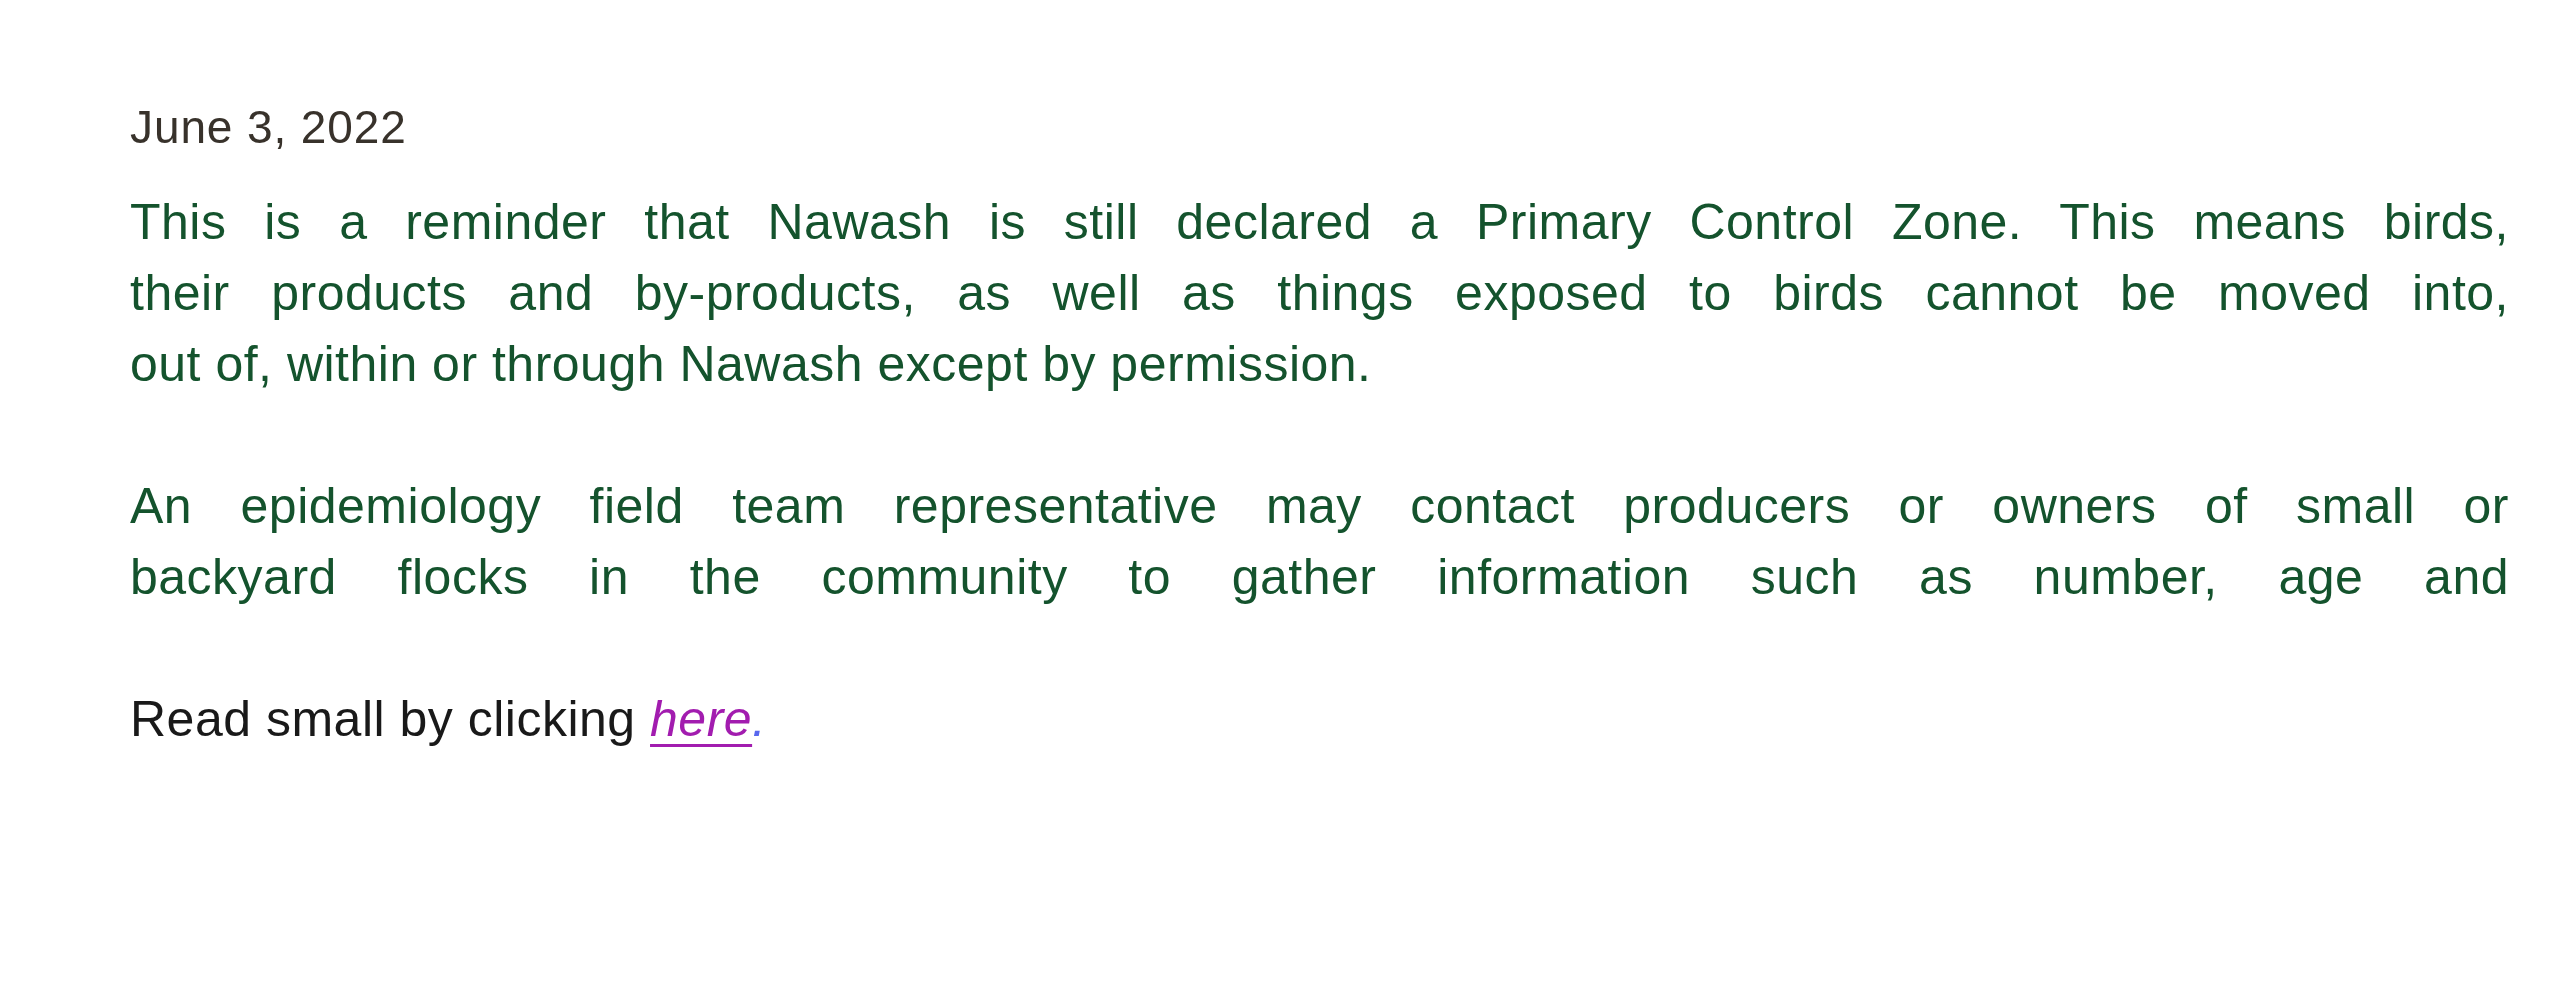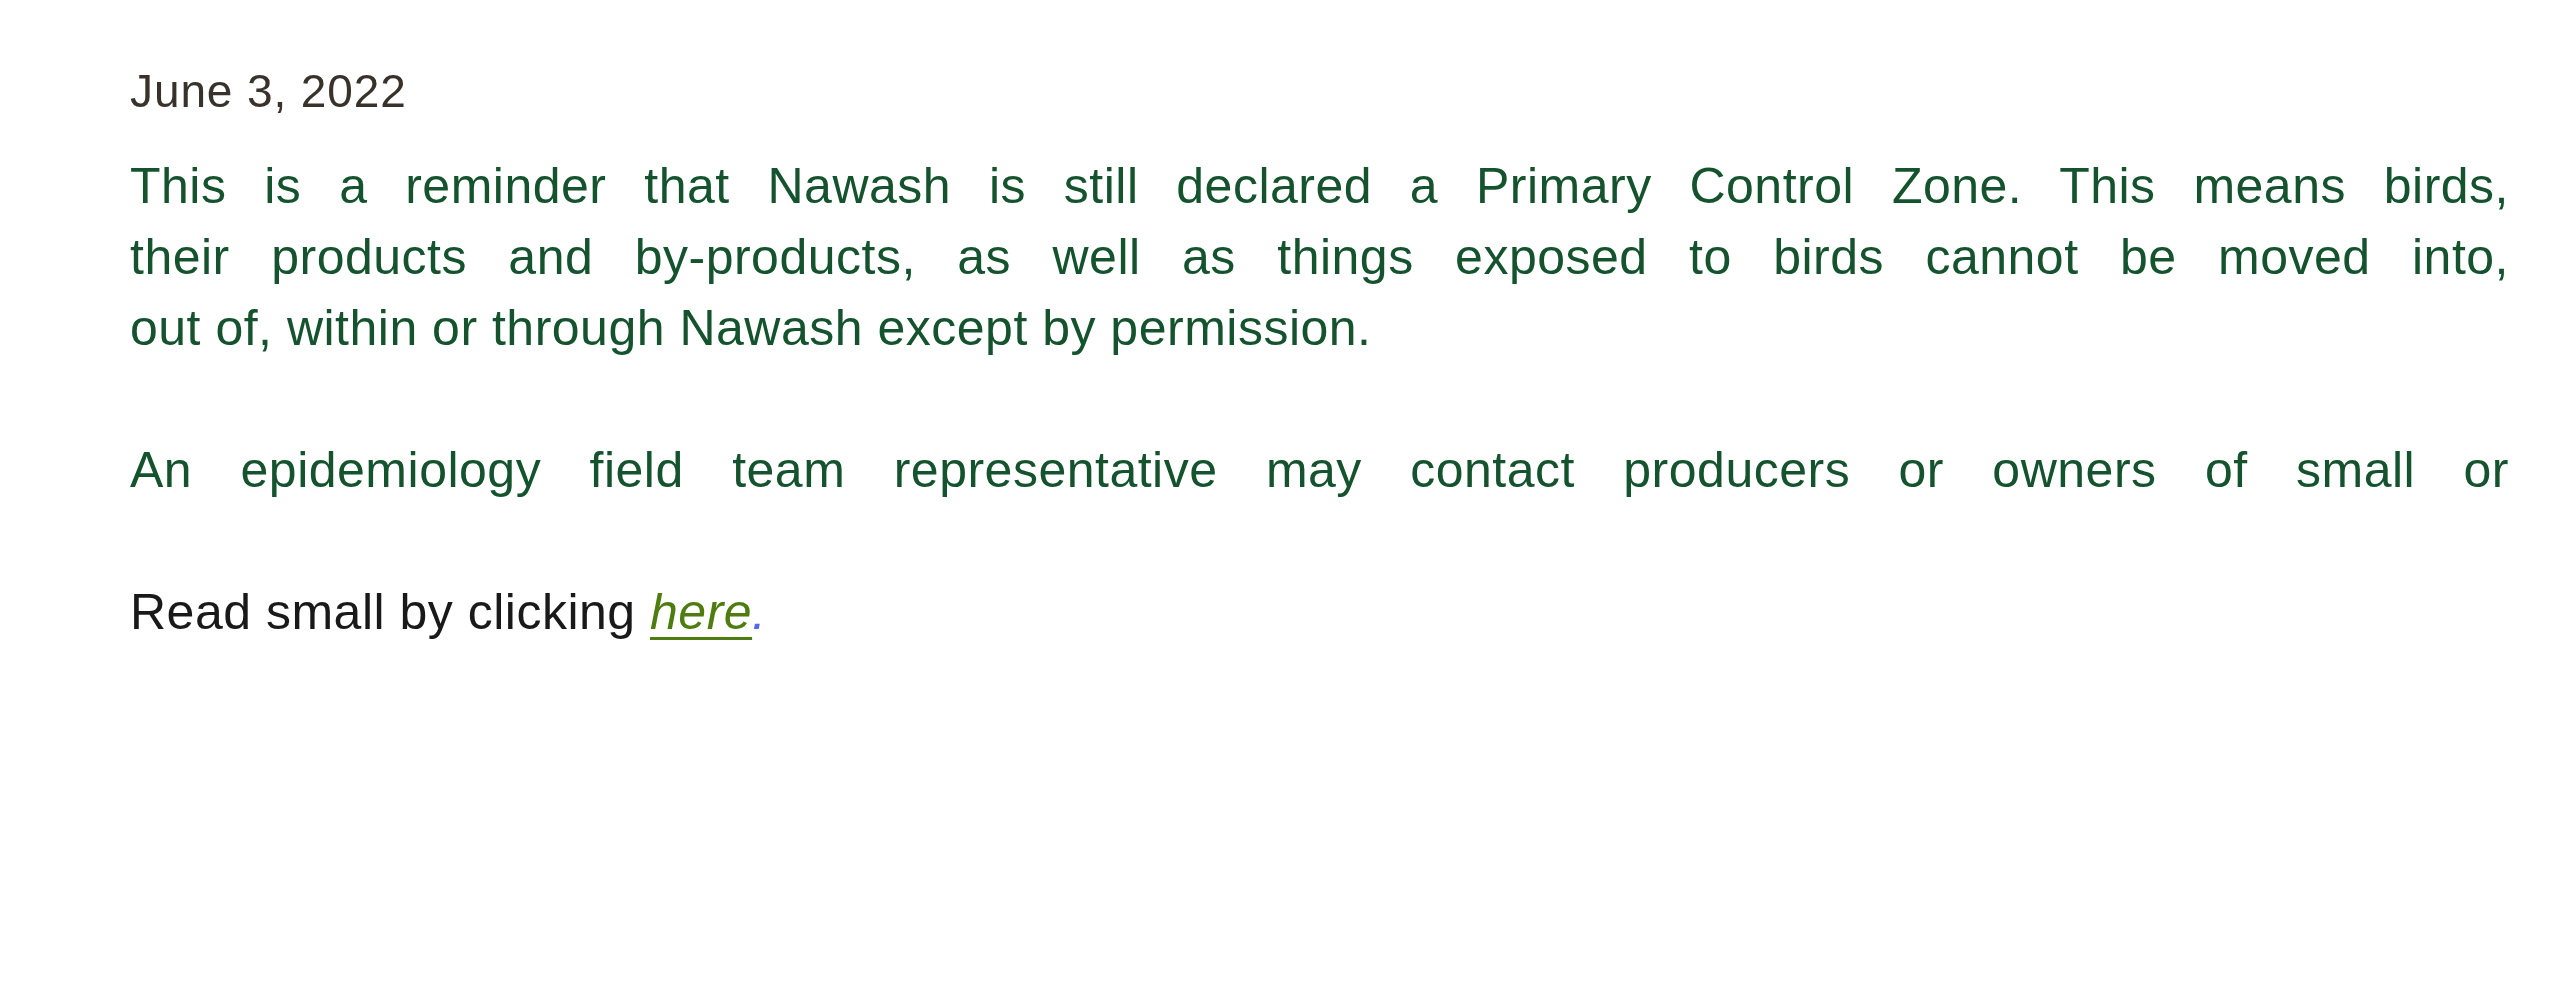--- a/index.html
+++ b/index.html
@@ -9,21 +9,21 @@
   }
   body {
     width: 2576px;
     height: 987px;
     overflow: hidden;
     font-family: "Liberation Sans", sans-serif;
   }
   main.post {
     box-sizing: border-box;
     width: 2576px;
-    padding: 64px 67px 0 130px;
+    padding: 100px 67px 0 130px;
   }
   .post-date {
     font-size: 46px;
     line-height: 55px;
     letter-spacing: 0.9px;
     color: #38322b;
   }
   .para {
     font-size: 50px;
     line-height: 71px;
@@ -45,21 +45,21 @@
     text-align-last: left;
   }
   .readmore {
     margin: 71px 0 0 0;
     font-size: 50px;
     line-height: 71px;
     letter-spacing: 0.5px;
     color: #191919;
   }
   a.readmore-link {
-    color: #4d7c0f;
+    color: #a21caf;
     font-style: italic;
     text-decoration: underline;
     text-decoration-thickness: 2.7px;
     text-underline-offset: 8.2px;
     cursor: pointer;
   }
   .readmore-period {
     color: #5867ee;
     font-style: italic;
   }
@@ -72,18 +72,19 @@
   <div class="post-date">June 3, 2022</div>
 
   <div class="para para-first">
       <div class="line">This is a reminder that Nawash is still declared a Primary Control Zone. This means birds,</div>
       <div class="line">their products and by-products, as well as things exposed to birds cannot be moved into,</div>
       <div class="line last">out of, within or through Nawash except by permission.</div>
     </div>
 
   <div class="para">
       <div class="line">An epidemiology field team representative may contact producers or owners of small or</div>
+      <div class="line">backyard flocks in the community to gather information such as number, age and</div>
     </div>
 
   <p class="readmore"><span>Read small by clicking </span><a class="readmore-link" href="#">here</a><span class="readmore-period">.</span></p>
 
 </main>
 
 
 </body></html>

